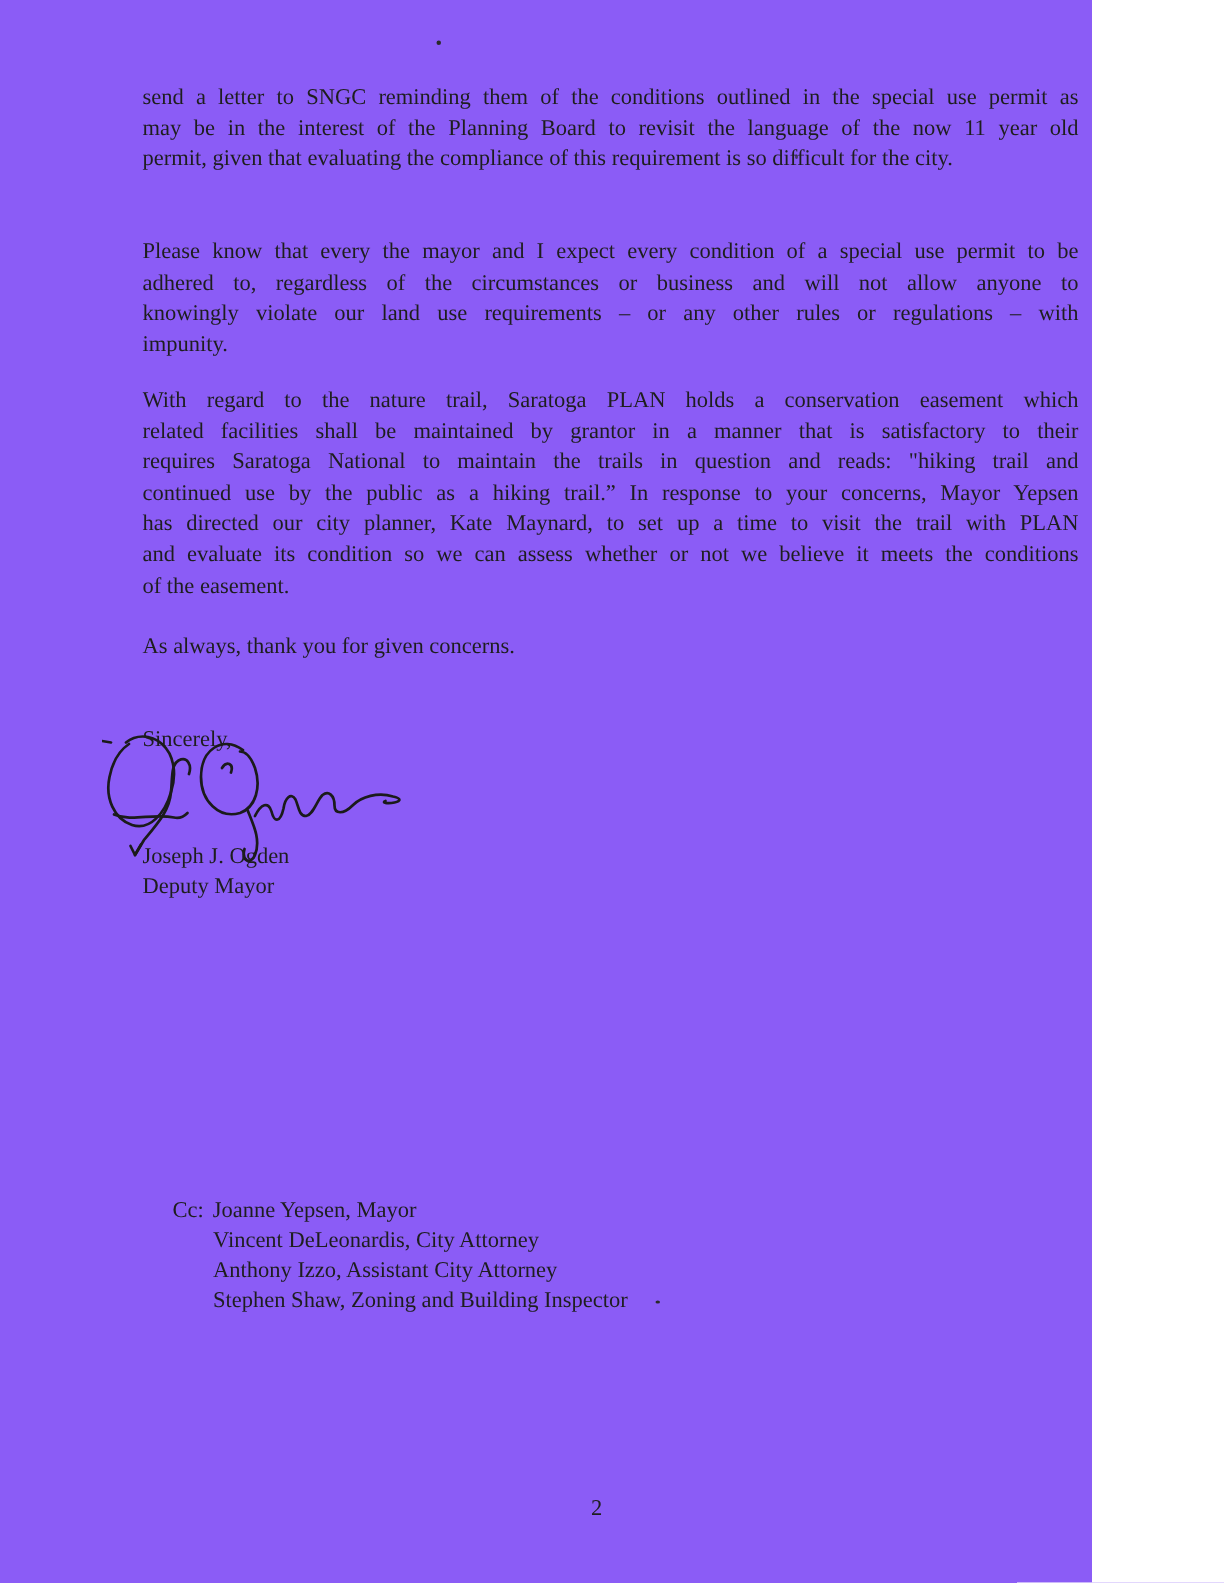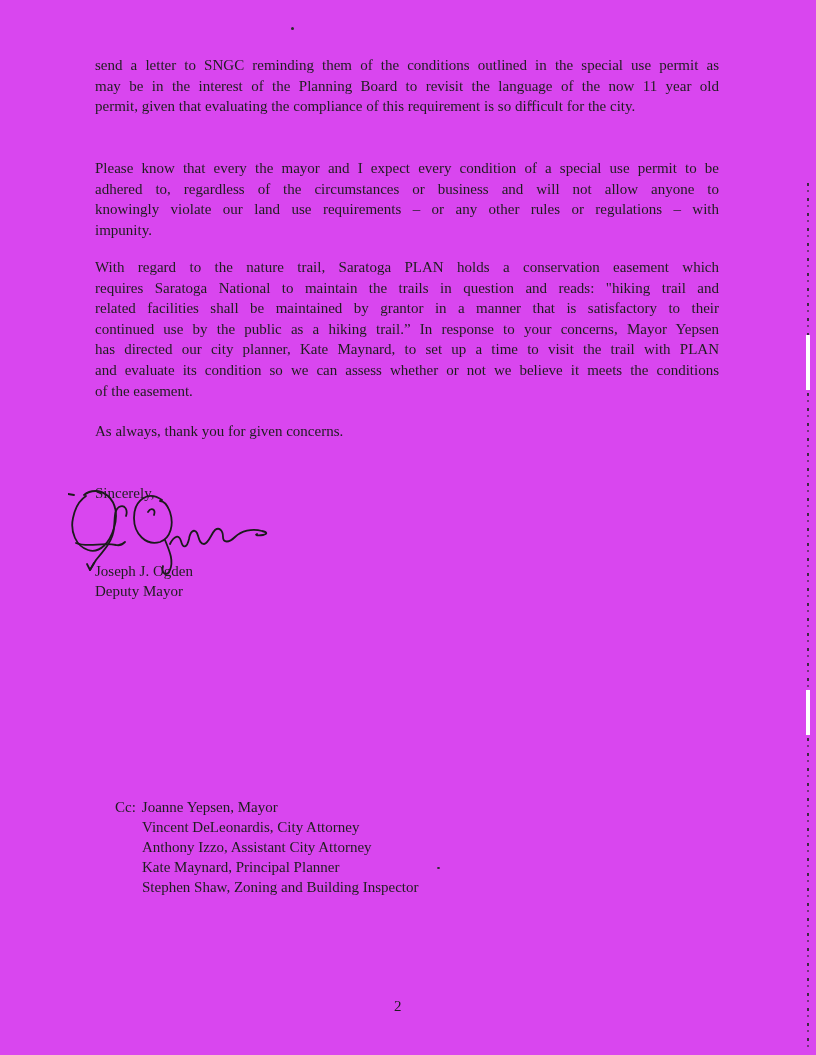--- a/index.html
+++ b/index.html
@@ -2,23 +2,23 @@
 <html><head>
 <meta charset="utf-8">
 <style>
   html, body {
     margin: 0;
     padding: 0;
     background: #ffffff;
   }
   .page {
     position: relative;
-    width: 816px;
+    width: 728px;
     height: 1055px;
-    background: #d946ef;
+    background: #8b5cf6;
     overflow: hidden;
     font-family: "Liberation Serif", "DejaVu Serif", serif;
     color: #1e1e1e;
   }
   .letter {
     position: absolute;
     inset: 0;
     filter: blur(0.2px);
   }
   .para {
@@ -124,22 +124,22 @@
 
     <div class="para" style="top:158px">
       <div class="line">Please know that every the mayor and I expect every condition of a special use permit to be</div>
       <div class="line">adhered to, regardless of the circumstances or business and will not allow anyone to</div>
       <div class="line">knowingly violate our land use requirements – or any other rules or regulations – with</div>
       <div class="line-last">impunity.</div>
     </div>
 
     <div class="para" style="top:257px">
       <div class="line">With regard to the nature trail, Saratoga PLAN holds a conservation easement which</div>
+      <div class="line">related facilities shall be maintained by grantor in a manner that is satisfactory to their</div>
       <div class="line">requires Saratoga National to maintain the trails in question and reads: "hiking trail and</div>
-      <div class="line">related facilities shall be maintained by grantor in a manner that is satisfactory to their</div>
       <div class="line">continued use by the public as a hiking trail.” In response to your concerns, Mayor Yepsen</div>
       <div class="line">has directed our city planner, Kate Maynard, to set up a time to visit the trail with PLAN</div>
       <div class="line">and evaluate its condition so we can assess whether or not we believe it meets the conditions</div>
       <div class="line-last">of the easement.</div>
     </div>
 
     <div class="para" style="top:421px">
       <div class="line-last">As always, thank you for given concerns.</div>
     </div>
 
@@ -162,21 +162,20 @@
       <path d="M 102,58 C 106,50 111,48 113,55 C 115,63 119,62 121,53 C 122,46 126,42 129,47 C 131,51 131,58 136,58 C 141,57 143,48 147,44 C 151,41 155,44 155,51 C 155,57 161,57 167,51 C 173,45 184,42 194,45 C 199,46 200,48 195,49 C 190,50 186,49 189,48"></path>
     </svg>
 
     <div class="closing-block" style="top:561px"><span>Joseph J. Ogden</span></div>
     <div class="closing-block" style="top:581px"><span>Deputy Mayor</span></div>
 
     <div class="cc-block">
       <div class="cc-line"><span class="cc-label">Cc:</span><span>Joanne Yepsen, Mayor</span></div>
       <div class="cc-line cc-indent">Vincent DeLeonardis, City Attorney</div>
       <div class="cc-line cc-indent">Anthony Izzo, Assistant City Attorney</div>
-      <div class="cc-line cc-indent">Kate Maynard, Principal Planner</div>
       <div class="cc-line cc-indent">Stephen Shaw, Zoning and Building Inspector</div>
     </div>
 
     <div class="page-number">2</div>
   </div>
 
   <div class="edge-dashes"></div>
   <div class="edge-gap edge-gap-1"></div>
   <div class="edge-gap edge-gap-2"></div>
   <div class="speck speck-1"></div>

